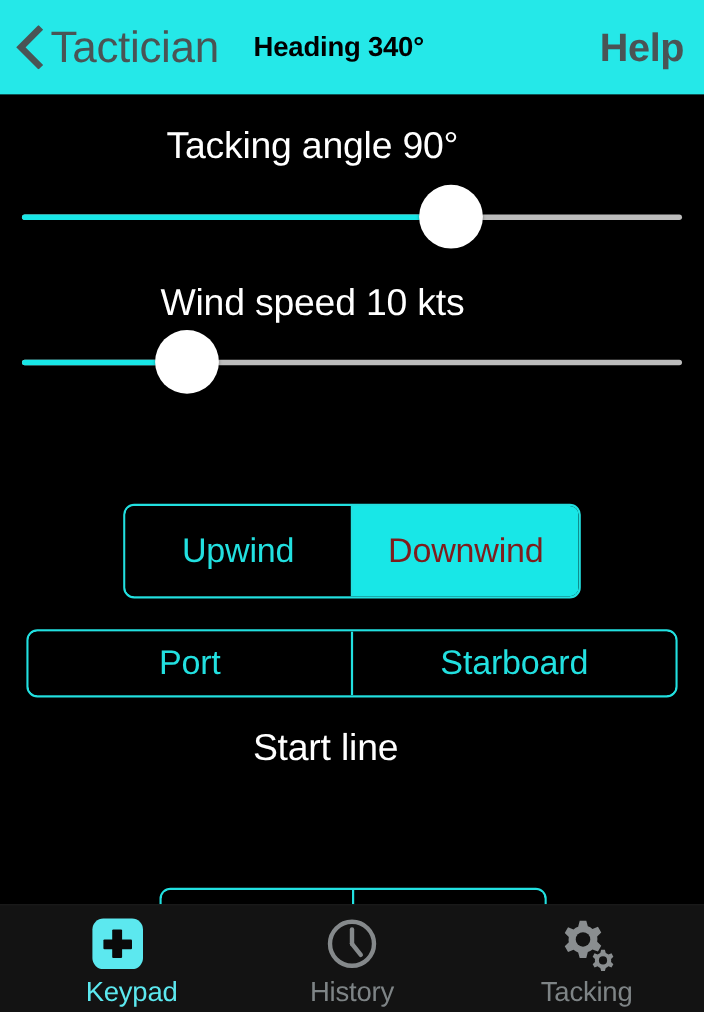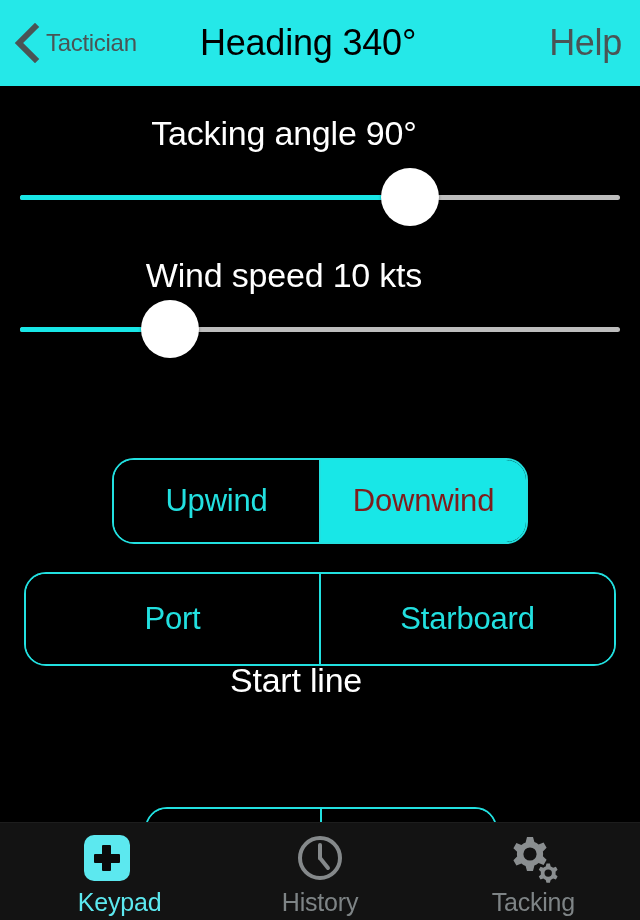--- a/index.html
+++ b/index.html
@@ -45,49 +45,50 @@
     cursor: pointer;
   }
   .chevron-left {
     width: 26px;
     height: 40px;
     position: relative;
     flex: 0 0 auto;
   }
   .chevron-left svg { display: block; }
   .nav-back-label {
-    font-size: 24px;
+    font-size: 40px;
     color: #4A5455;
     line-height: 1;
     letter-spacing: -0.3px;
     white-space: nowrap;
   }
   .nav-title {
     position: absolute;
     left: 0;
     top: 19px;
     width: 616px;
     text-align: center;
-    font-size: 36px;
-    font-weight: normal;
+    font-size: 25px;
+    font-weight: bold;
     color: #000000;
     letter-spacing: -0.2px;
     line-height: 48px;
   }
   .nav-help {
     position: absolute;
     right: 18px;
     top: 18px;
     height: 50px;
     display: flex;
     align-items: center;
     font-size: 36px;
     color: #4A5455;
     letter-spacing: -0.3px;
     cursor: pointer;
+    font-weight: bold;
   }
 
   
   .content {
     position: absolute;
     left: 0;
     top: 86px;
     width: 640px;
     height: 736px;
     background: #000;
@@ -136,21 +137,21 @@
     background: #FFFFFF;
     box-shadow: 0 1px 3px rgba(0,0,0,0.4);
     cursor: pointer;
   }
 
   
   .seg {
     position: absolute;
     box-sizing: border-box;
     border: 2px solid #22E0E0;
-    border-radius: 22px;
+    border-radius: 10px;
     display: flex;
     overflow: hidden;
     background: #000;
   }
   .seg-item {
     flex: 1 1 0;
     display: flex;
     align-items: center;
     justify-content: center;
     color: #22E0E0;
@@ -170,21 +171,21 @@
   #seg-wind {
     left: 112px;
     top: 372px;
     width: 416px;
     height: 86px;
   }
   #seg-tack {
     left: 24px;
     top: 486px;
     width: 592px;
-    height: 94px;
+    height: 62px;
   }
   #seg-startline {
     left: 145px;
     top: 721px;
     width: 352px;
     height: 78px;
   }
 
   
   .tabbar {

